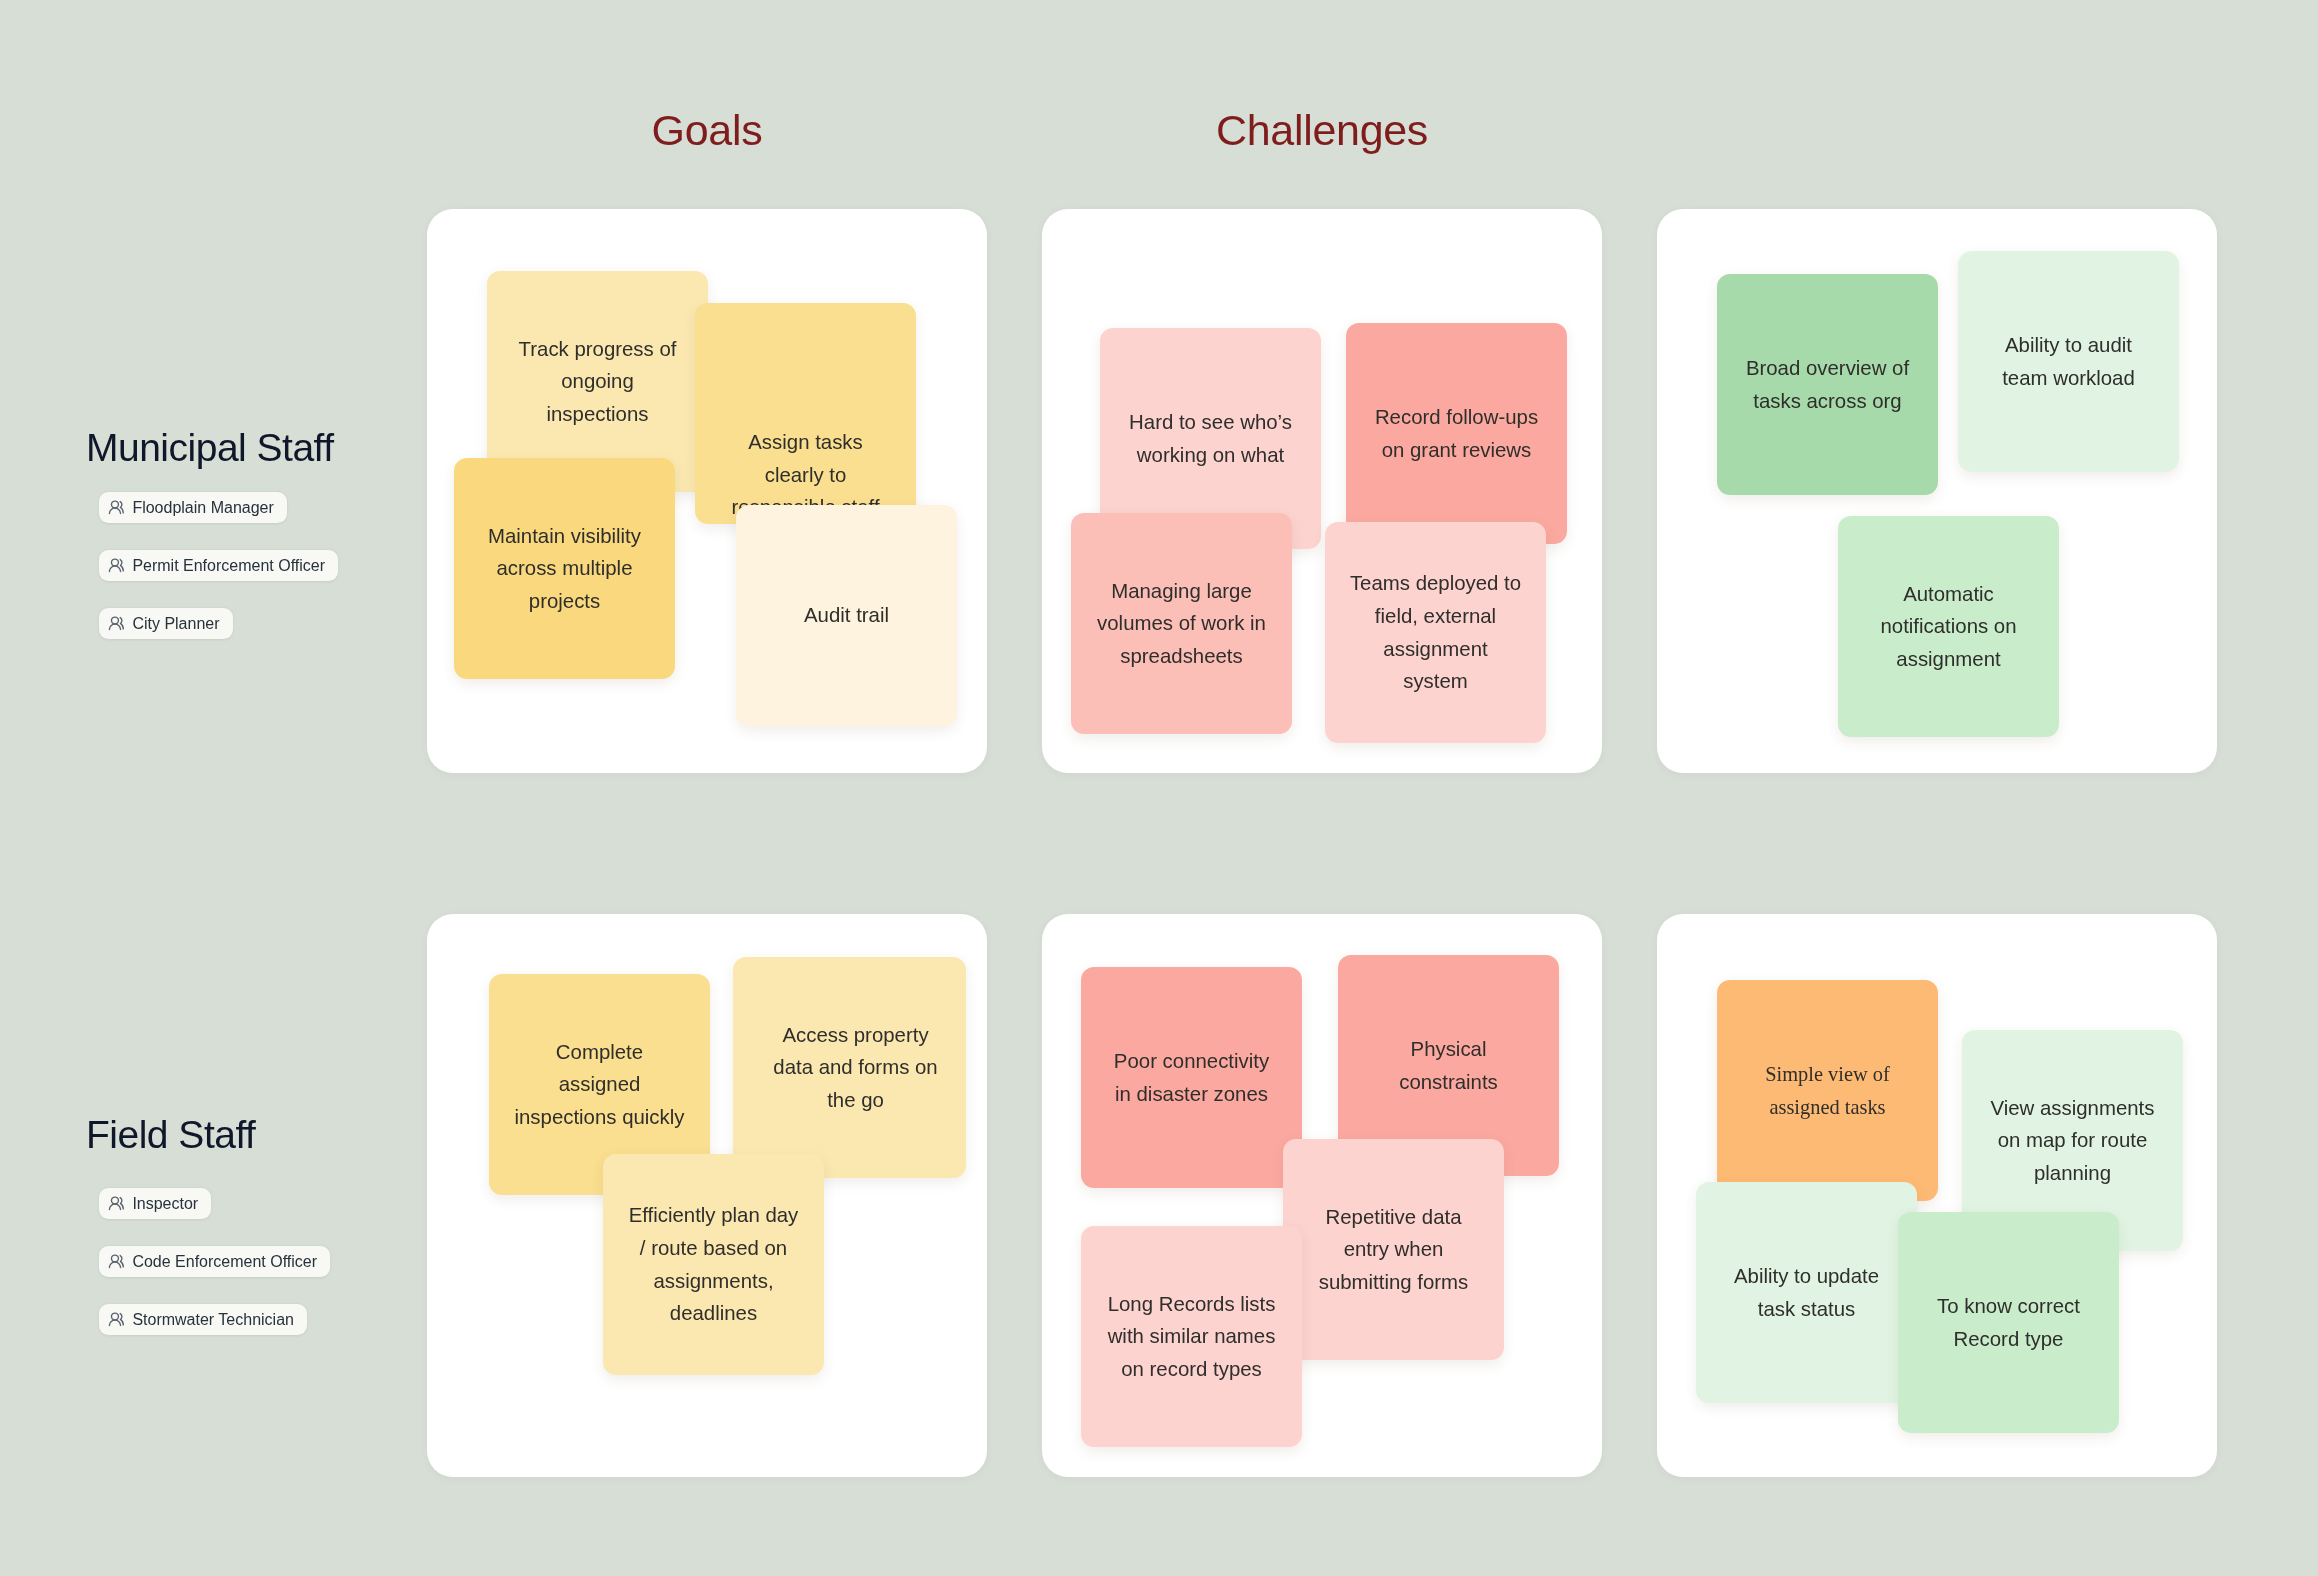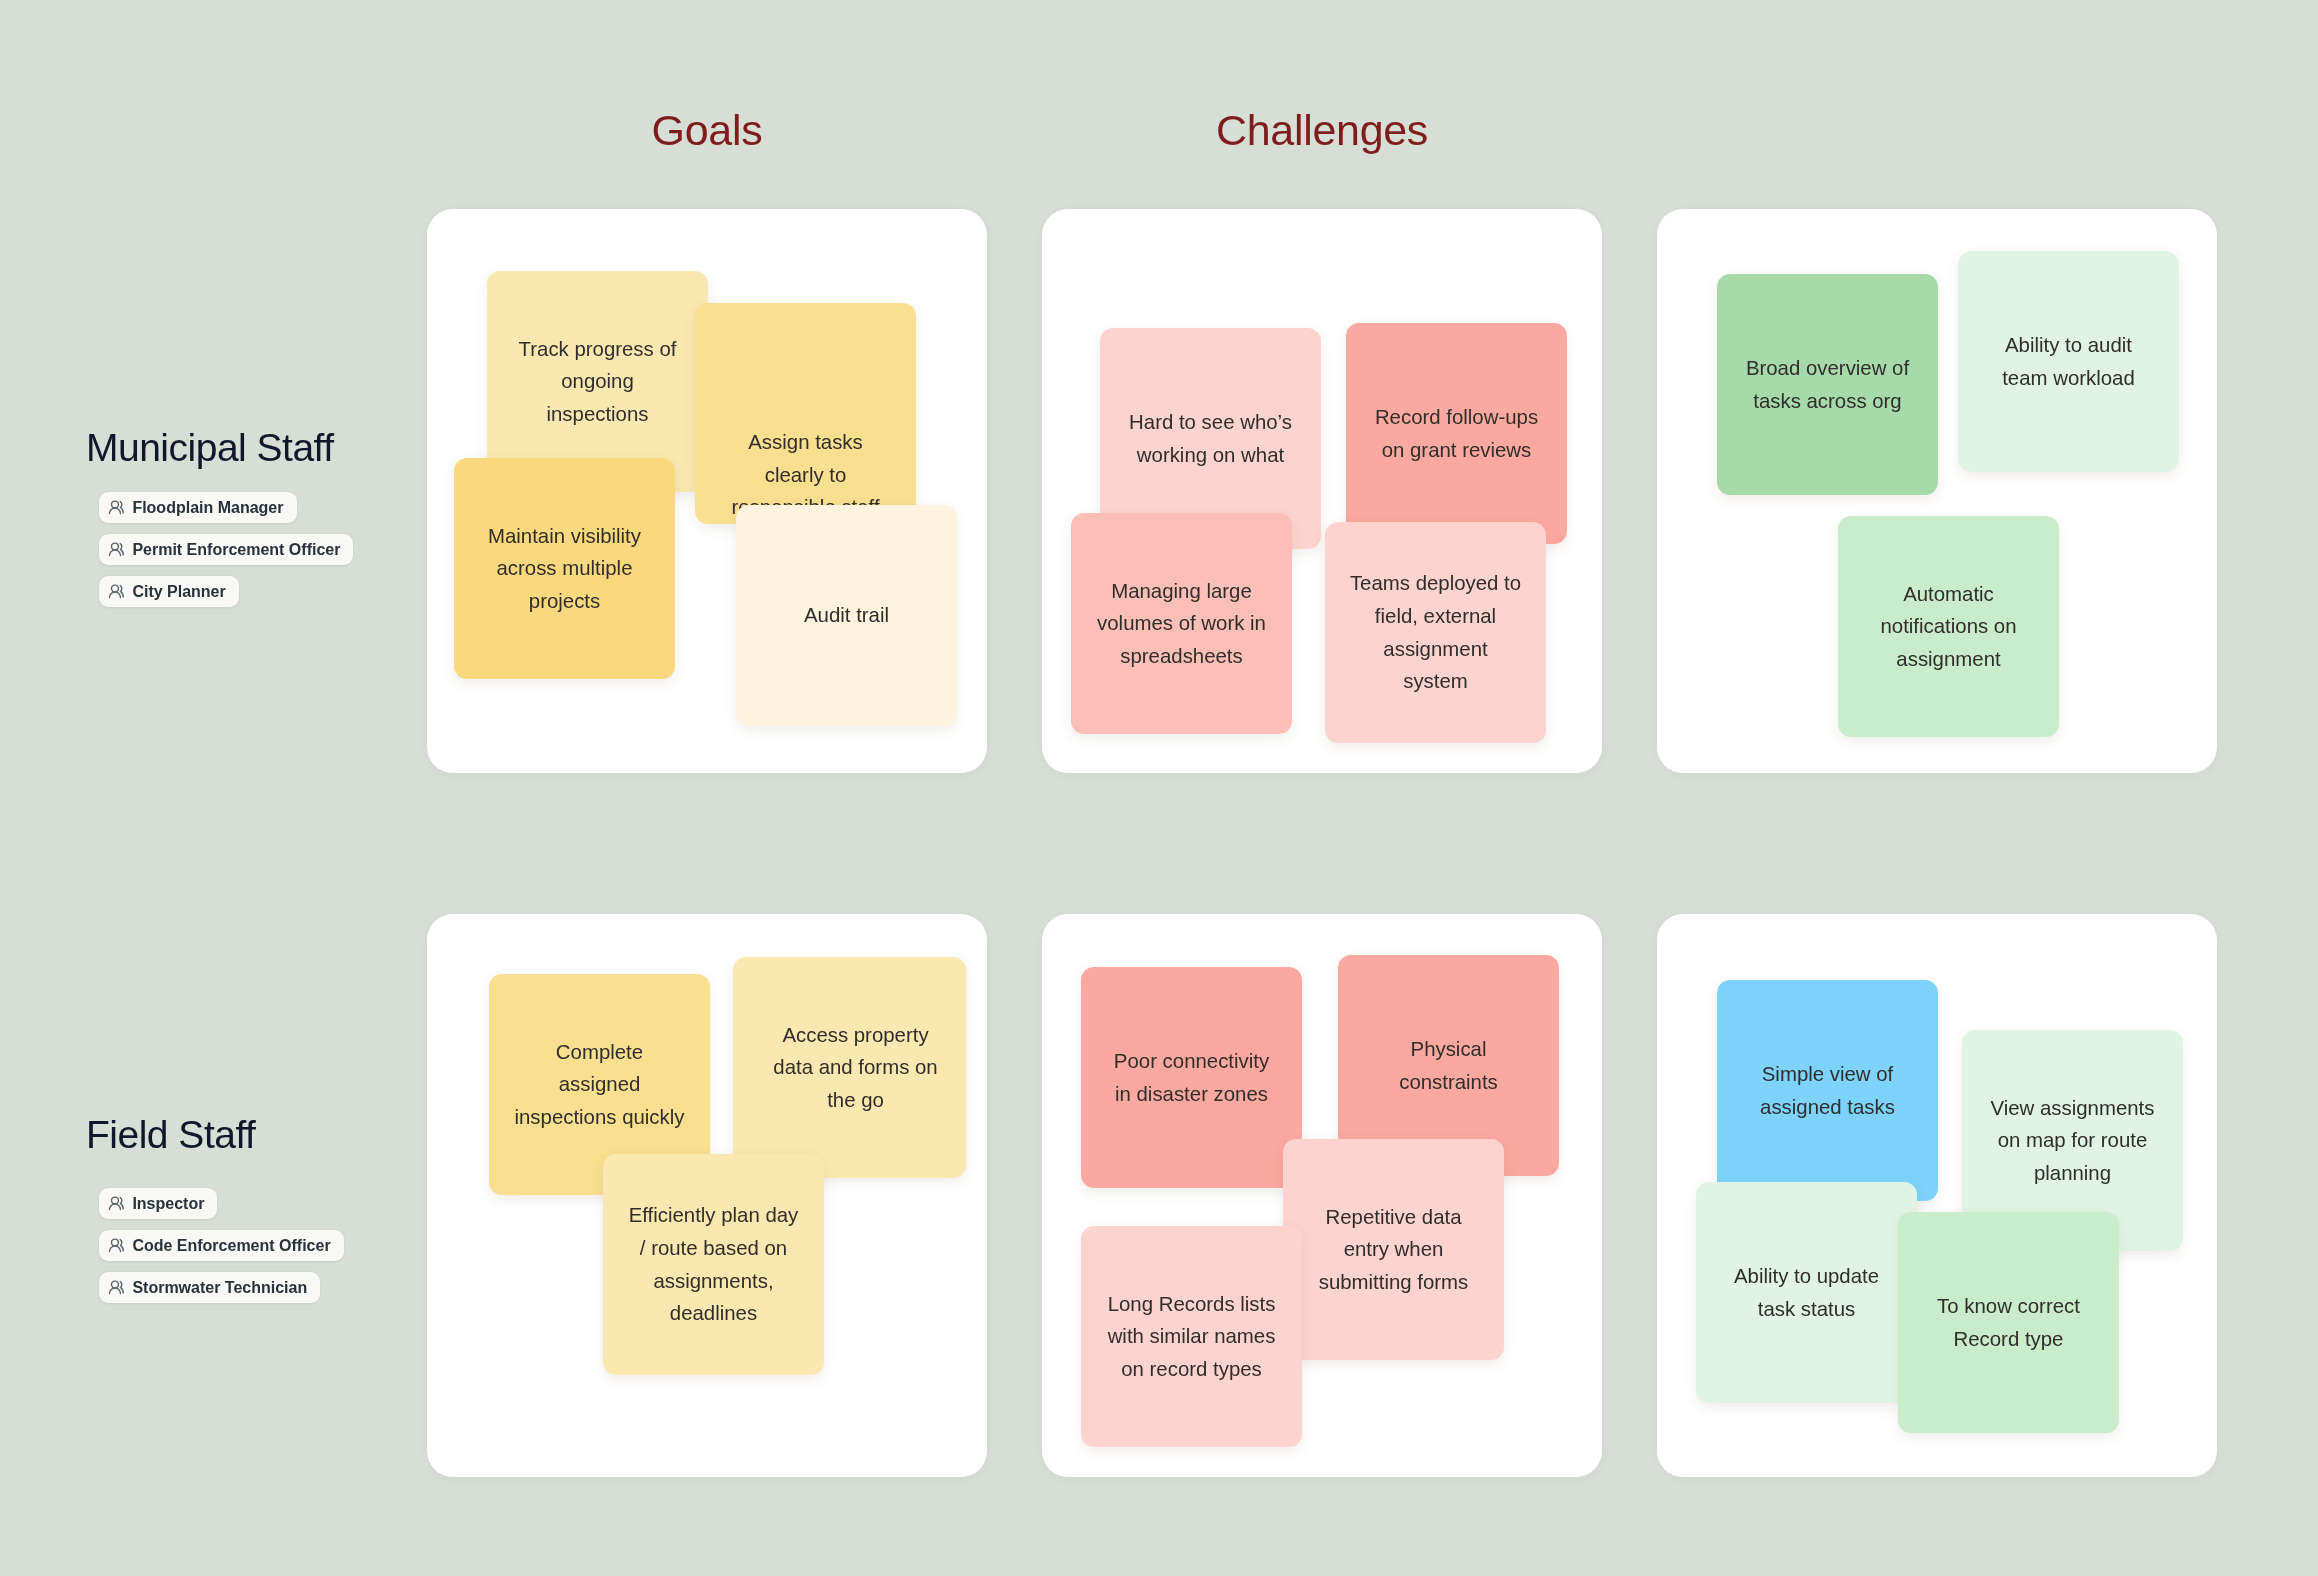--- a/index.html
+++ b/index.html
@@ -30,21 +30,21 @@
 
   
   .staff-title{
     position:absolute;left:86px;
     font-size:39px;line-height:46px;font-weight:500;
     color:#0f172a;letter-spacing:-0.5px;
     white-space:nowrap;
   }
   .chips{
     position:absolute;left:99px;
-    display:flex;flex-direction:column;align-items:flex-start;gap:11px;font-weight:bold;
+    display:flex;flex-direction:column;align-items:flex-start;gap:27px;
   }
   .chip{
     display:flex;align-items:center;gap:7.4px;
     height:31px;padding:0 13px 0 9.3px;
     background:#f8f8f5;border-radius:9.3px;
     box-shadow:0 0.9px 2.8px rgba(25,35,30,0.08);
     font-size:16px;color:#27323c;white-space:nowrap;
   }
   .chip svg{flex:0 0 auto;}
 
@@ -214,21 +214,21 @@
       <div class="note" style="left: 1283px; top: 1139px; z-index: 3; background: rgb(252, 211, 207);">
         <div class="note-text">Repetitive data
 entry when
 submitting forms</div>
       </div>
       <div class="note" style="left: 1081px; top: 1226px; z-index: 4; background: rgb(252, 211, 207);">
         <div class="note-text">Long Records lists
 with similar names
 on record types</div>
       </div>
-      <div class="note" style="left: 1717px; top: 980px; z-index: 1; background: #7dd3fc;">
+      <div class="note" style="left: 1717px; top: 980px; z-index: 1; background: #fdba74; font-family: Liberation Serif, serif;">
         <div class="note-text">Simple view of
 assigned tasks</div>
       </div>
       <div class="note" style="left: 1962px; top: 1030px; z-index: 2; background: rgb(225, 244, 227);">
         <div class="note-text">View assignments
 on map for route
 planning</div>
       </div>
       <div class="note" style="left: 1696px; top: 1182px; z-index: 3; background: rgb(225, 244, 227);">
         <div class="note-text">Ability to update

